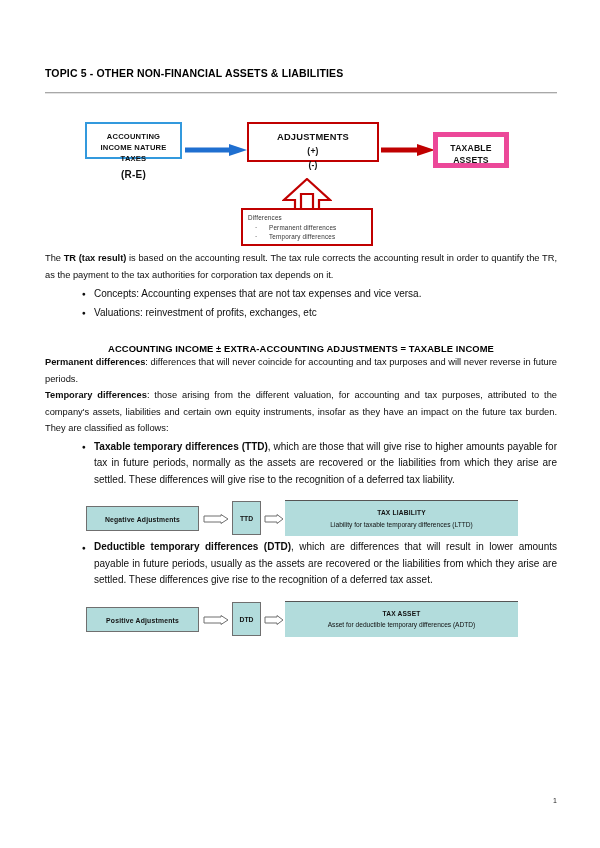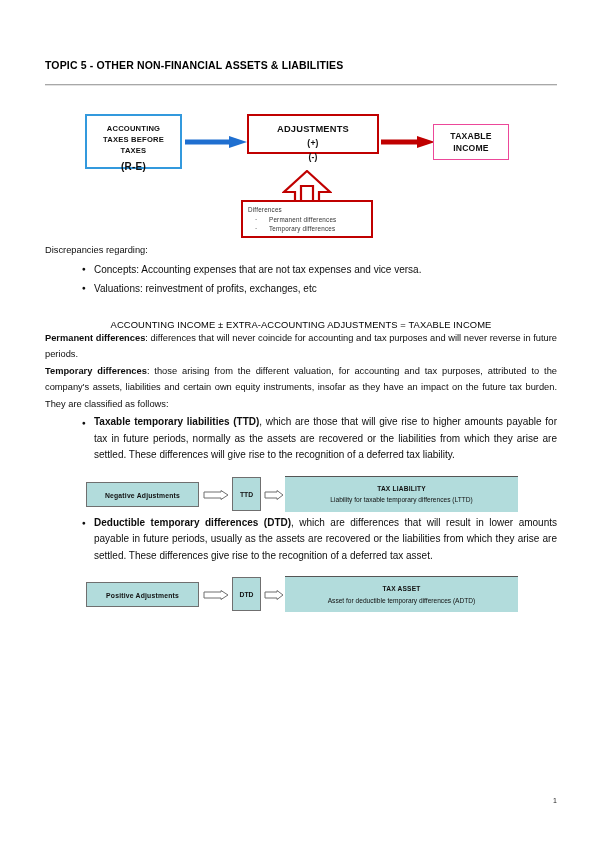--- a/index.html
+++ b/index.html
@@ -14,21 +14,21 @@
     position: relative;
     width: 600px;
     height: 848px;
     background: #ffffff;
     overflow: hidden;
     box-sizing: border-box;
   }
   .content {
     position: absolute;
     left: 45px;
-    top: 0;
+    top: 8px;
     width: 512px;
   }
 
   
   .doc-title {
     font-size: 10.5px;
     font-weight: bold;
     letter-spacing: 0.15px;
     color: #000;
     margin-top: 59px;
@@ -81,21 +81,21 @@
     top: -0.5px;
     font-size: 6.5px;
     line-height: 17px;
     color: #0d0d0d;
   }
   ul.bullets.tight > li { line-height: 16.5px; }
 
   .equation {
     text-align: center;
     font-size: 9.4px;
-    font-weight: normal;
+    font-weight: bold;
     letter-spacing: 0.1px;
     color: #000;
     margin-top: 22px;
   }
 
   
   .diagram {
     position: relative;
     height: 132px;
     margin-top: 24px;
@@ -106,21 +106,21 @@
     background: #ffffff;
     text-align: center;
     font-weight: bold;
     color: #111;
     letter-spacing: 0.2px;
   }
   .box-accounting {
     left: 40px;
     top: 4px;
     width: 97px;
-    height: 55px;
+    height: 37px;
     border: 2px solid #3399dd;
     font-size: 7.6px;
     line-height: 11px;
     padding-top: 7px;
   }
   .box-accounting .sub {
     margin-top: 5px;
     font-size: 10px;
   }
   .box-adjust {
@@ -135,21 +135,21 @@
   }
   .box-adjust .sign {
     font-size: 8.6px;
     font-weight: bold;
   }
   .box-taxable {
     left: 388px;
     top: 14px;
     width: 76px;
     height: 36px;
-    border: 1px solid #ec4899;
+    border: 5px solid #ec4899;
     font-size: 8.6px;
     line-height: 12px;
     padding-top: 5px;
   }
   .box-diff {
     left: 196px;
     top: 90px;
     width: 132px;
     height: 38px;
     border: 2px solid #c00000;
@@ -267,72 +267,72 @@
 <div class="page">
   <div class="content">
 
     <div class="doc-title">TOPIC 5 - OTHER NON-FINANCIAL ASSETS &amp; LIABILITIES</div>
     <div class="rule"></div>
 
     <div class="diagram">
 
       <div class="dbox box-accounting">
         <div>ACCOUNTING</div>
-        <div>TAXES BEFORE</div>
+        <div>INCOME NATURE</div>
         <div>TAXES</div>
         <div class="sub">(R-E)</div>
       </div>
 
       <svg class="arrow-blue" viewBox="0 0 62 12">
         <path d="M0 3.5 H44 V0 L62 6 L44 12 V8.5 H0 Z" fill="#1F6FD0"></path>
       </svg>
 
       <div class="dbox box-adjust">
         <div>ADJUSTMENTS</div>
         <div class="sign">(+)</div>
         <div class="sign">(-)</div>
       </div>
 
       <svg class="arrow-red" viewBox="0 0 54 12">
         <path d="M0 3.5 H36 V0 L54 6 L36 12 V8.5 H0 Z" fill="#C00000"></path>
       </svg>
 
       <div class="dbox box-taxable">
         <div>TAXABLE</div>
-        <div>INCOME</div>
+        <div>ASSETS</div>
       </div>
 
       <svg class="arrow-up" viewBox="0 0 50 32">
         <path d="M25 1 L48 22 L37 22 L37 31 L31 31 L31 16 L19 16 L19 31 L13 31 L13 22 L2 22 Z" fill="#ffffff" stroke="#C00000" stroke-width="2.2" stroke-linejoin="miter"></path>
       </svg>
 
       <div class="dbox box-diff">
         <div>Differences</div>
         <div class="dl"><span class="bl">·</span><span>Permanent differences</span></div>
         <div class="dl"><span class="bl">·</span><span>Temporary differences</span></div>
       </div>
 
     </div>
 
-
-    <p class="body mt18">Discrepancies regarding:</p>
+    <p class="body mt20"><span>The </span><b>TR (tax result)</b><span> is based on the accounting result. The tax rule corrects the accounting result in order to quantify the TR, as the payment to the tax authorities for corporation tax depends on it.</span></p>
+
 
     <ul class="bullets">
       <li>Concepts: Accounting expenses that are not tax expenses and vice versa.</li>
       <li>Valuations: reinvestment of profits, exchanges, etc</li>
     </ul>
 
     <div class="equation">ACCOUNTING INCOME ± EXTRA-ACCOUNTING ADJUSTMENTS = TAXABLE INCOME</div>
 
     <p class="body mt22"><b>Permanent differences</b><span>: differences that will never coincide for accounting and tax purposes and will never reverse in future periods.</span></p>
 
     <p class="body mt22"><b>Temporary differences</b><span>: those arising from the different valuation, for accounting and tax purposes, attributed to the company's assets, liabilities and certain own equity instruments, insofar as they have an impact on the future tax burden. They are classified as follows:</span></p>
 
     <ul class="bullets tight">
-      <li><b>Taxable temporary liabilities (TTD)</b><span>, which are those that will give rise to higher amounts payable for tax in future periods, normally as the assets are recovered or the liabilities from which they arise are settled. These differences will give rise to the recognition of a deferred tax liability.</span></li>
+      <li><b>Taxable temporary differences (TTD)</b><span>, which are those that will give rise to higher amounts payable for tax in future periods, normally as the assets are recovered or the liabilities from which they arise are settled. These differences will give rise to the recognition of a deferred tax liability.</span></li>
     </ul>
 
     <div class="flow">
       <div class="tbox tb-left">Negative  Adjustments</div>
       <svg class="ar-small-1" viewBox="0 0 26 10">
         <path d="M1 2 H18 V0.5 L25 5 L18 9.5 V8 H1 Z" fill="#ffffff" stroke="#6f6f6f" stroke-width="1"></path>
       </svg>
       <div class="tbox tb-mid">TTD</div>
       <svg class="ar-small-2" viewBox="0 0 20 10">
         <path d="M1 2 H13 V0.5 L19 5 L13 9.5 V8 H1 Z" fill="#ffffff" stroke="#6f6f6f" stroke-width="1"></path>

